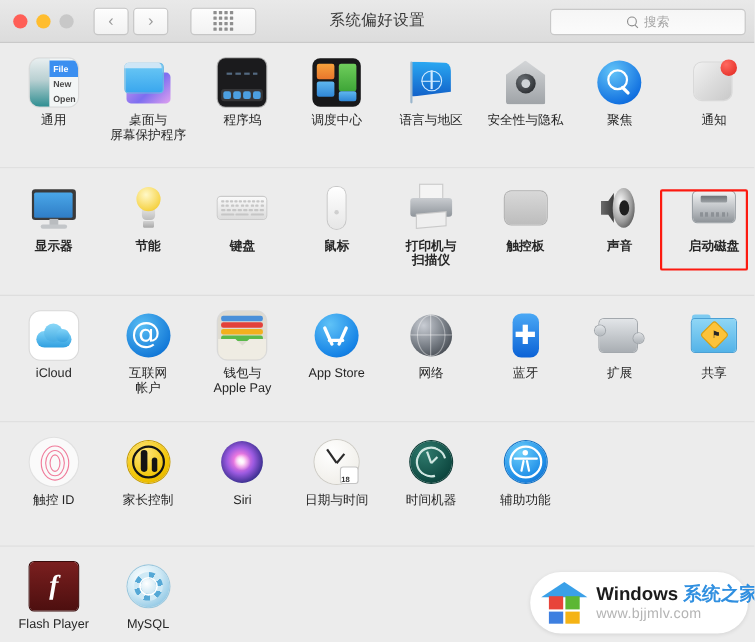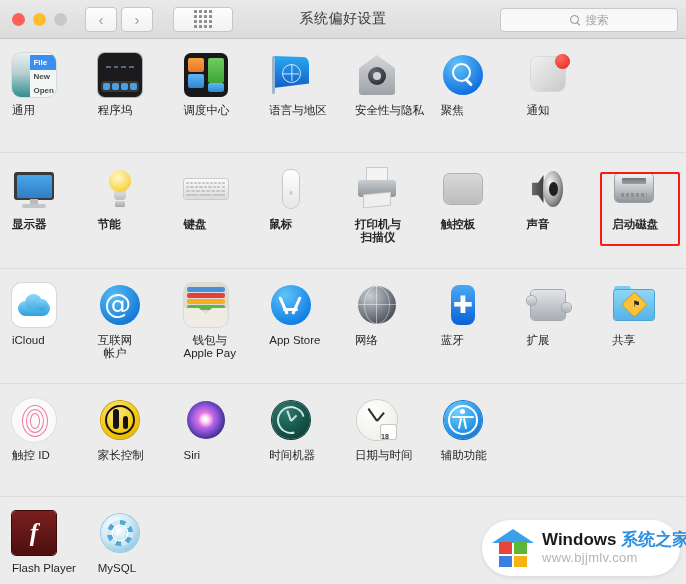--- a/index.html
+++ b/index.html
@@ -67,21 +67,21 @@
     background:#ececec;
   }
   .prow.r1{height:113px;}
   .prow.r2{height:115px;font-weight:bold;}
   .prow.r3{height:114px;}
   .prow.r4{height:112px;}
   .prow.r5{height:91px;border-bottom:none;}
 
   .pane{
     position:relative;
-    display:flex;flex-direction:column;align-items:flex-start;
+    display:flex;flex-direction:column;align-items:center;
     padding-top:14px;box-sizing:border-box;margin-left:12px;
   }
   .pane.empty{visibility:hidden;}
   .ico{width:44px;height:44px;position:relative;flex:none;}
   .plabel{
     margin-top:7px;font-size:11.5px;color:#262626;line-height:13px;
     text-align:center;white-space:pre-line;
   }
 
   
@@ -403,20 +403,29 @@
         <div class="ico i-general">
           <span class="gl"></span>
             <span class="gr"></span>
           <span class="mrow sel" style="top:2px">File</span>
           <span class="mrow" style="top:16px">New</span>
           <span class="mrow" style="top:30px">Open</span>
         </div>
         <div class="plabel">通用</div>
       </div>
 
+      <div class="pane">
+        <div class="ico i-desk">
+          <span class="base"></span>
+            <span class="win"></span>
+            <span class="bar"></span>
+        </div>
+        <div class="plabel">桌面与
+屏幕保护程序</div>
+      </div>
 
       <div class="pane">
         <div class="ico i-dock">
           <span class="dots">
               <i></i>
               <i></i>
               <i></i>
               <i></i>
             </span>
           <span class="shelf">
@@ -688,43 +697,43 @@
         </div>
         <div class="plabel">家长控制</div>
       </div>
 
       <div class="pane">
         <div class="ico i-siri">
           <span class="c"></span>
             <span class="s"></span>
         </div>
         <div class="plabel">Siri</div>
-      </div>
-
-      <div class="pane">
-        <div class="ico i-tm">
-          <span class="c"></span>
-            <span class="ring"></span>
-            <span class="hh"></span>
-            <span class="mm"></span>
-        </div>
-        <div class="plabel">时间机器</div>
       </div>
 
       <div class="pane">
         <div class="ico i-date">
           <span class="c"></span>
             <span class="hh"></span>
             <span class="mm"></span>
           <span class="cal">
             <span class="hd"></span>
             <span class="dy">18</span>
           </span>
         </div>
         <div class="plabel">日期与时间</div>
+      </div>
+
+      <div class="pane">
+        <div class="ico i-tm">
+          <span class="c"></span>
+            <span class="ring"></span>
+            <span class="hh"></span>
+            <span class="mm"></span>
+        </div>
+        <div class="plabel">时间机器</div>
       </div>
 
       <div class="pane">
         <div class="ico i-access">
           <span class="c"></span>
             <span class="in"></span>
             <span class="head"></span>
           <span class="arms"></span>
             <span class="l1"></span>
             <span class="l2"></span>

